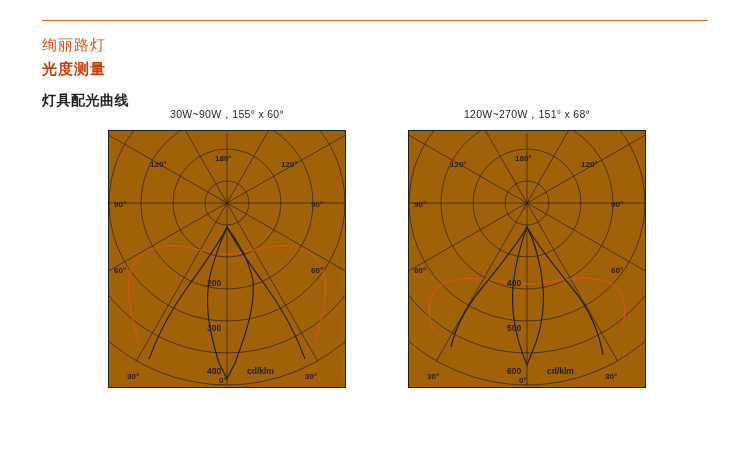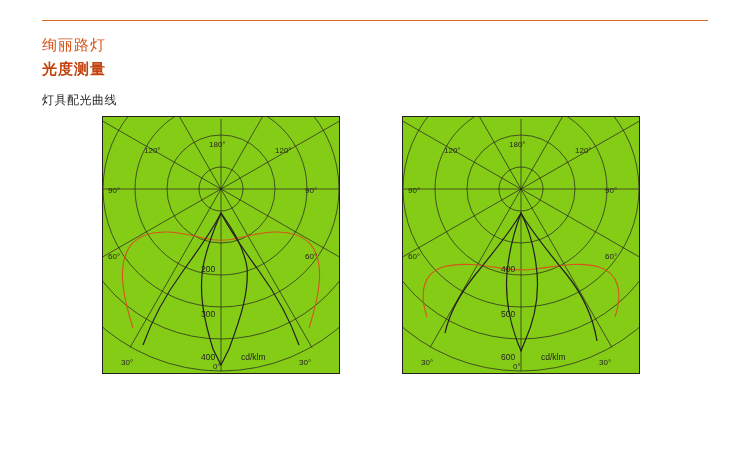--- a/index.html
+++ b/index.html
@@ -38,22 +38,22 @@
     top: 60px;
     font-size: 15px;
     font-weight: bold;
     color: #c2410c;
     letter-spacing: 1px;
   }
   .subtitle {
     position: absolute;
     left: 42px;
     top: 92px;
-    font-size: 12px;
-    font-weight: normal;
+    font-size: 14px;
+    font-weight: bold;
     color: #231f20;
     letter-spacing: 0.5px;
   }
   .chart-block {
     position: absolute;
     top: 108px;
   }
   #chart-left  { left: 102px; }
   #chart-right { left: 402px; }
 
@@ -64,21 +64,22 @@
     color: #231f20;
     margin-bottom: 6px;
     letter-spacing: 0.3px;
   }
   .chart-frame {
     width: 236px;
     height: 256px;
     border: 1px solid #231f20;
     position: relative;
     margin: 8px auto;
-    background: #84cc16;
+    background: #a16207;
+    font-weight: bold;
   }
   .chart-frame svg {
     display: block;
   }
   .lbl {
     font-size: 8.5px;
     font-family: "Liberation Sans", sans-serif;
     fill: #231f20;
   }
   .lbl-deg {
@@ -94,20 +95,21 @@
 </style>
 </head>
 <body>
 
 <div class="top-rule"></div>
 <div class="title-brand">绚丽路灯</div>
 <div class="title-section">光度测量</div>
 <div class="subtitle">灯具配光曲线</div>
 
 <div class="chart-block" id="chart-left">
+  <div class="chart-caption">30W~90W，155° x 60°</div>
   <div class="chart-frame">
     <svg width="236" height="256" viewBox="0 0 236 256">
       <g stroke="#231f20" fill="none" stroke-width="0.7">
 
         <circle cx="118" cy="72" r="22"></circle>
         <circle cx="118" cy="72" r="54"></circle>
         <circle cx="118" cy="72" r="86"></circle>
         <circle cx="118" cy="72" r="118"></circle>
         <circle cx="118" cy="72" r="150"></circle>
         <circle cx="118" cy="72" r="182"></circle>
@@ -149,20 +151,21 @@
 
       <text class="lbl" x="98" y="155">200</text>
       <text class="lbl" x="98" y="200">300</text>
       <text class="lbl" x="98" y="243">400</text>
       <text class="unit" x="138" y="243">cd/klm</text>
     </svg>
   </div>
 </div>
 
 <div class="chart-block" id="chart-right">
+  <div class="chart-caption">120W~270W，151° x 68°</div>
   <div class="chart-frame">
     <svg width="236" height="256" viewBox="0 0 236 256">
       <g stroke="#231f20" fill="none" stroke-width="0.7">
         <circle cx="118" cy="72" r="22"></circle>
         <circle cx="118" cy="72" r="54"></circle>
         <circle cx="118" cy="72" r="86"></circle>
         <circle cx="118" cy="72" r="118"></circle>
         <circle cx="118" cy="72" r="150"></circle>
         <circle cx="118" cy="72" r="182"></circle>
         <line x1="118" y1="72" x2="118" y2="254"></line>

